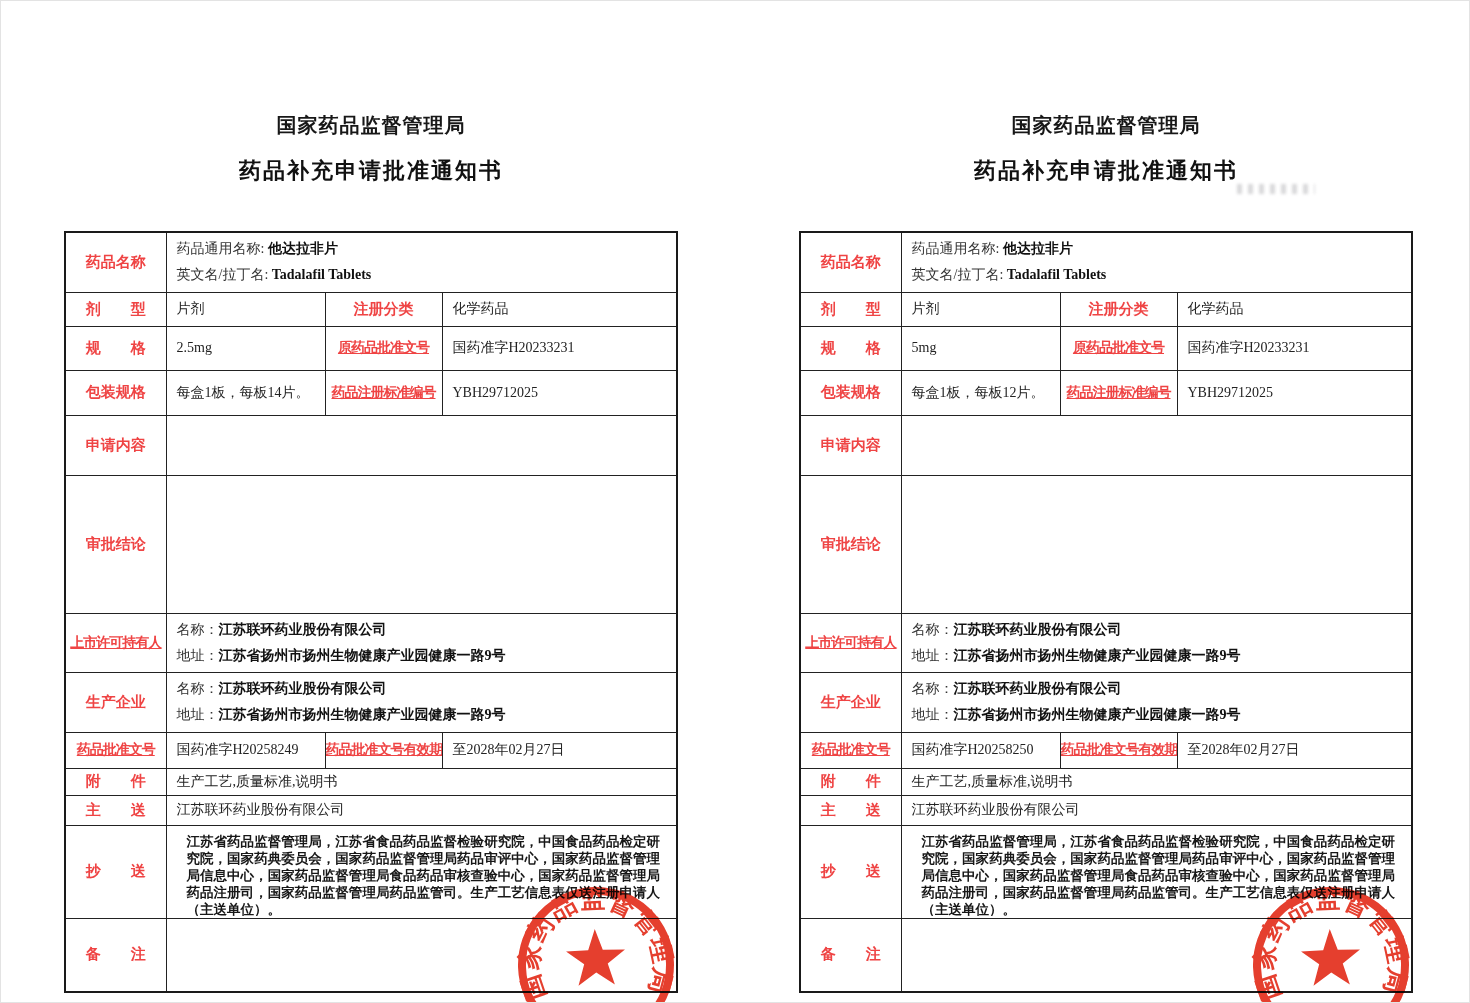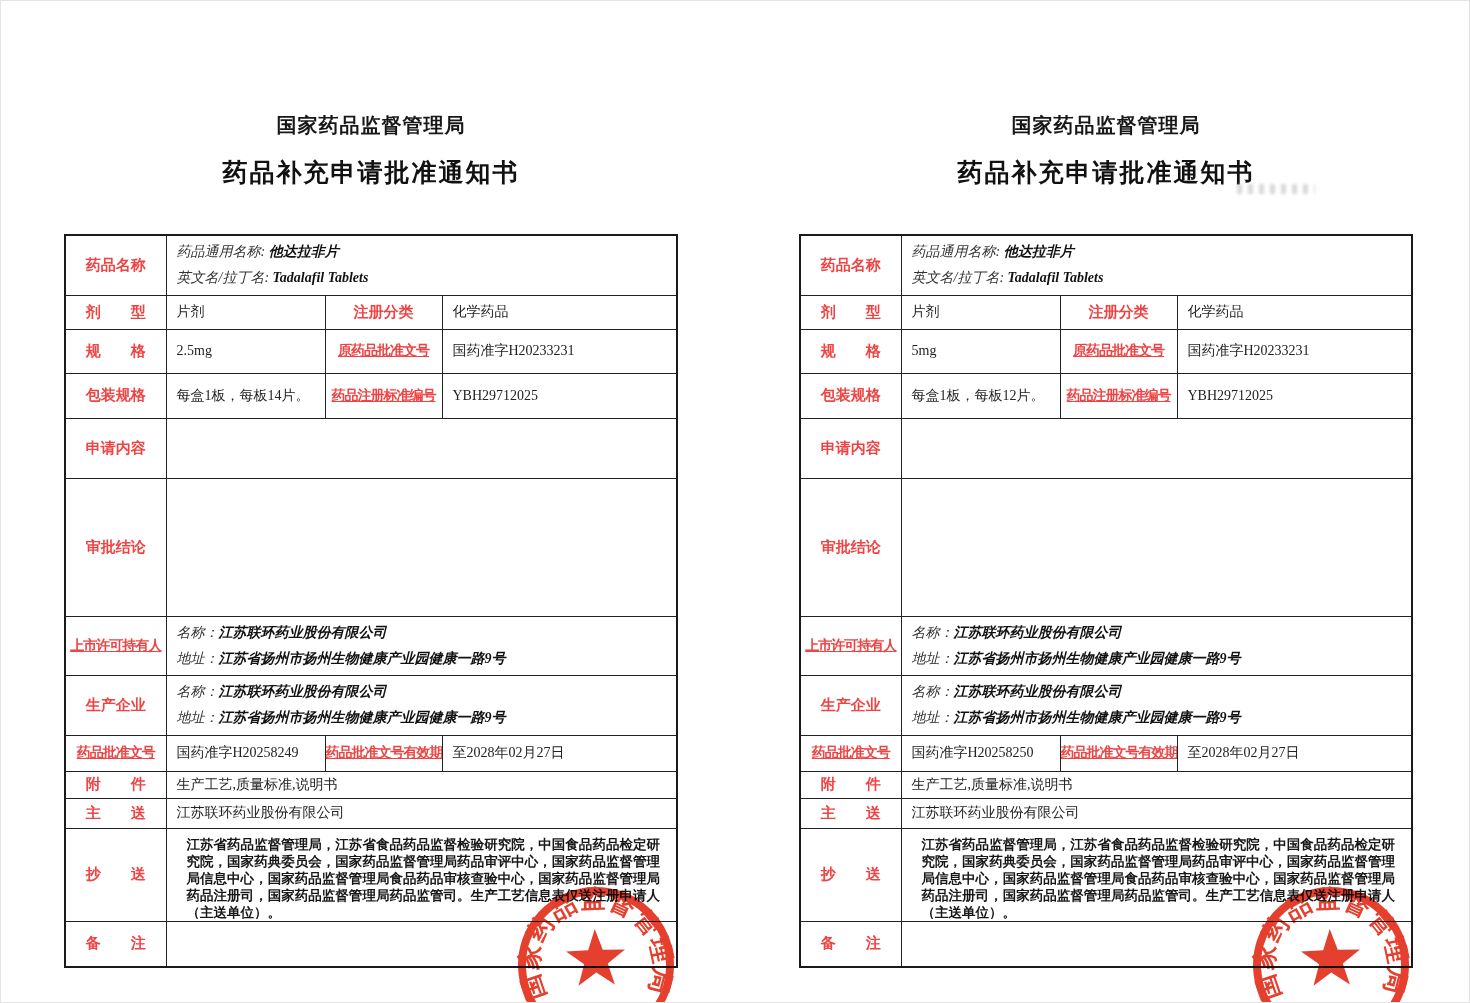--- a/index.html
+++ b/index.html
@@ -6,38 +6,38 @@
   html,body { width:1470px; height:1003px; background:#ffffff; overflow:hidden;
     font-family:"Liberation Serif", serif; color:#1b1b1b; }
   .frame { position:absolute; inset:0; border:1px solid #e3e3e3; pointer-events:none; z-index:50; }
 
   .doc { position:absolute; top:0; width:614px;margin-top:38px; }
   .doc-left  { left:64px; }
   .doc-right { left:799px; }
 
   .agency { padding-top:74px; text-align:center; font-size:20px; font-weight:bold;
     letter-spacing:1px; font-family:"Liberation Sans", sans-serif; color:#171717; }
-  .doc-title { margin-top:17px; text-align:center; font-size:25px; font-weight:bold;
+  .doc-title { margin-top:17px; text-align:center; font-size:22px; font-weight:bold;
     letter-spacing:2px; color:#111; }
 
   table.doc-table { margin-top:45px; width:612px; border-collapse:collapse; table-layout:fixed; }
   .doc-table td { border:1.5px solid #222; vertical-align:middle; overflow:hidden; }
   .doc-table { border:2px solid #1a1a1a; }
   col.c1 { width:101px; } col.c2 { width:159px; } col.c3 { width:117px; } col.c4 { width:235px; }
 
   tr.r1 { height:60px; } tr.r2 { height:34px; } tr.r3 { height:44px; } tr.r4 { height:45px; }
   tr.r5 { height:60px; } tr.r6 { height:138px; } tr.r7 { height:59px; } tr.r8 { height:60px; }
   tr.r9 { height:36px; } tr.r10 { height:27px; } tr.r11 { height:30px; } tr.r12 { height:90px; }
-  tr.r13 { height:46px; }
+  tr.r13 { height:74px; }
 
   .lbl { font-weight:bold; text-align:center; font-size:15px; color:#ef4444; white-space:nowrap; }
   .lbl-sm { font-size:14px; letter-spacing:-1px;text-decoration:underline; }
   .val { padding:2px 8px 2px 10px; font-size:14px; color:#222; }
   .val b { color:#111; }
-  .line { line-height:26px; white-space:nowrap;font-style:italic; }
+  .line { line-height:26px; white-space:nowrap; }
   .pfx { color:#333; }
   .bold-val { font-weight:normal; }
   .cc-text { font-weight:bold; font-size:13.5px; line-height:17px; text-align:justify;
     padding:5px 8px 4px 10px; max-height:88px; overflow:hidden; color:#171717; }
 
   .stamp { position:absolute; left:447px; top:842px; width:170px; height:170px;
     mix-blend-mode:multiply; opacity:0.93; transform:rotate(-2deg); z-index:10; }
   .stamp-date { position:absolute; left:405px; top:969px; width:240px; text-align:center;
     font-size:15px; color:#1c1c1c; z-index:5; letter-spacing:1px; }
 

